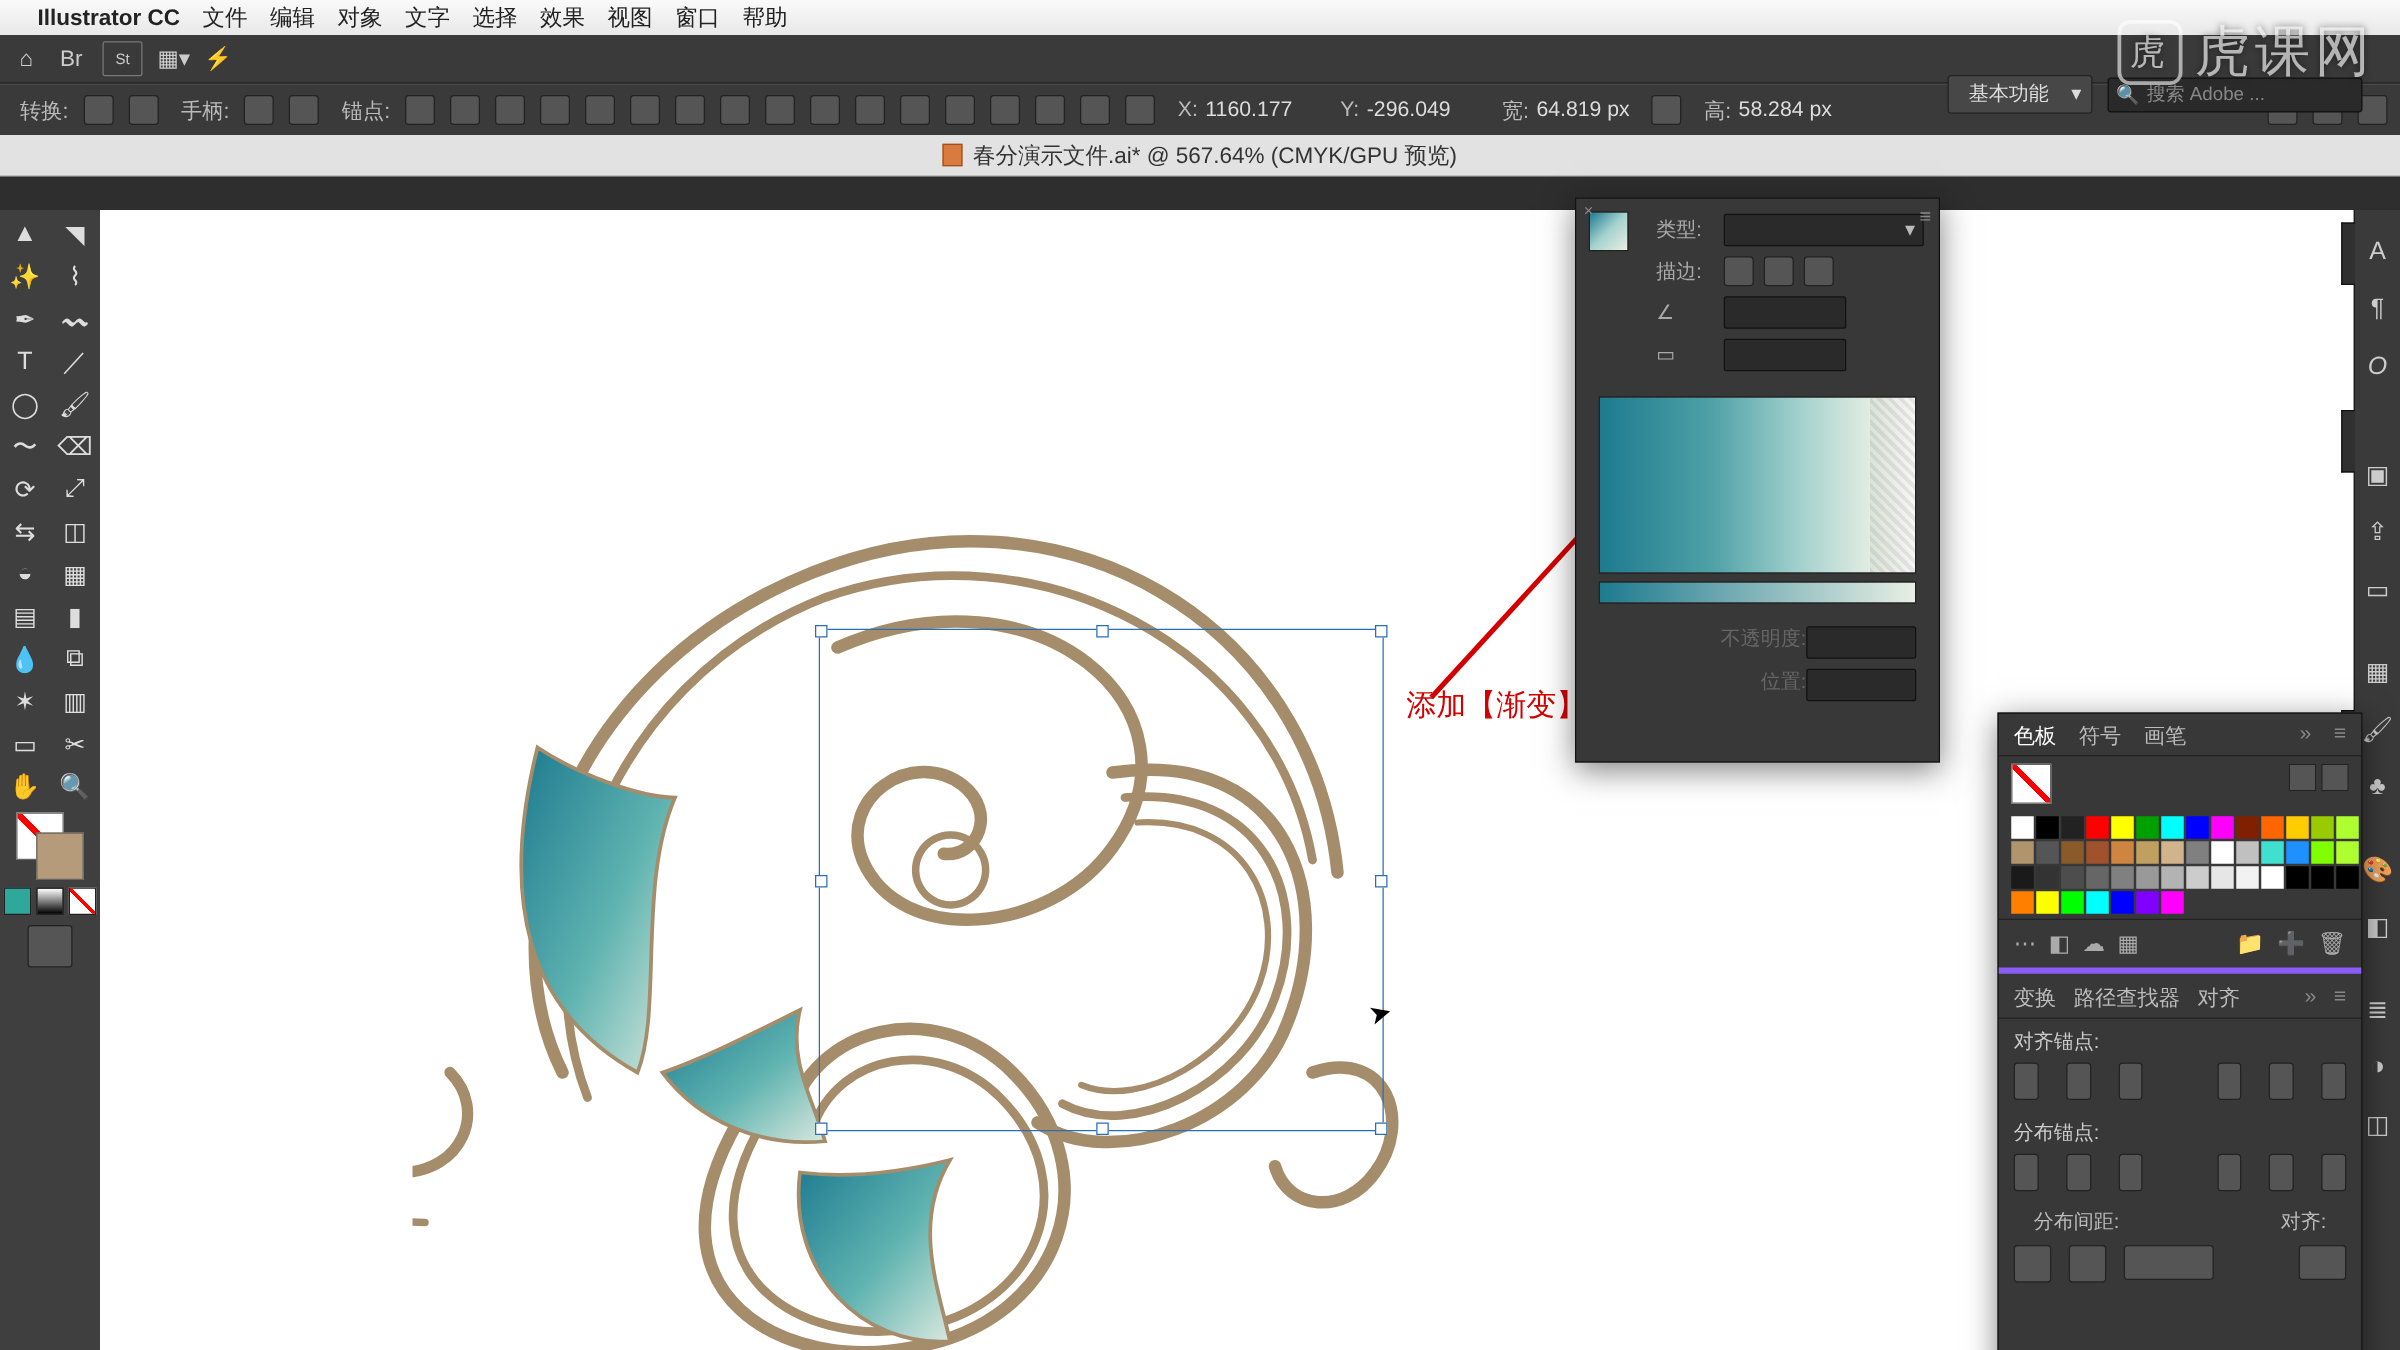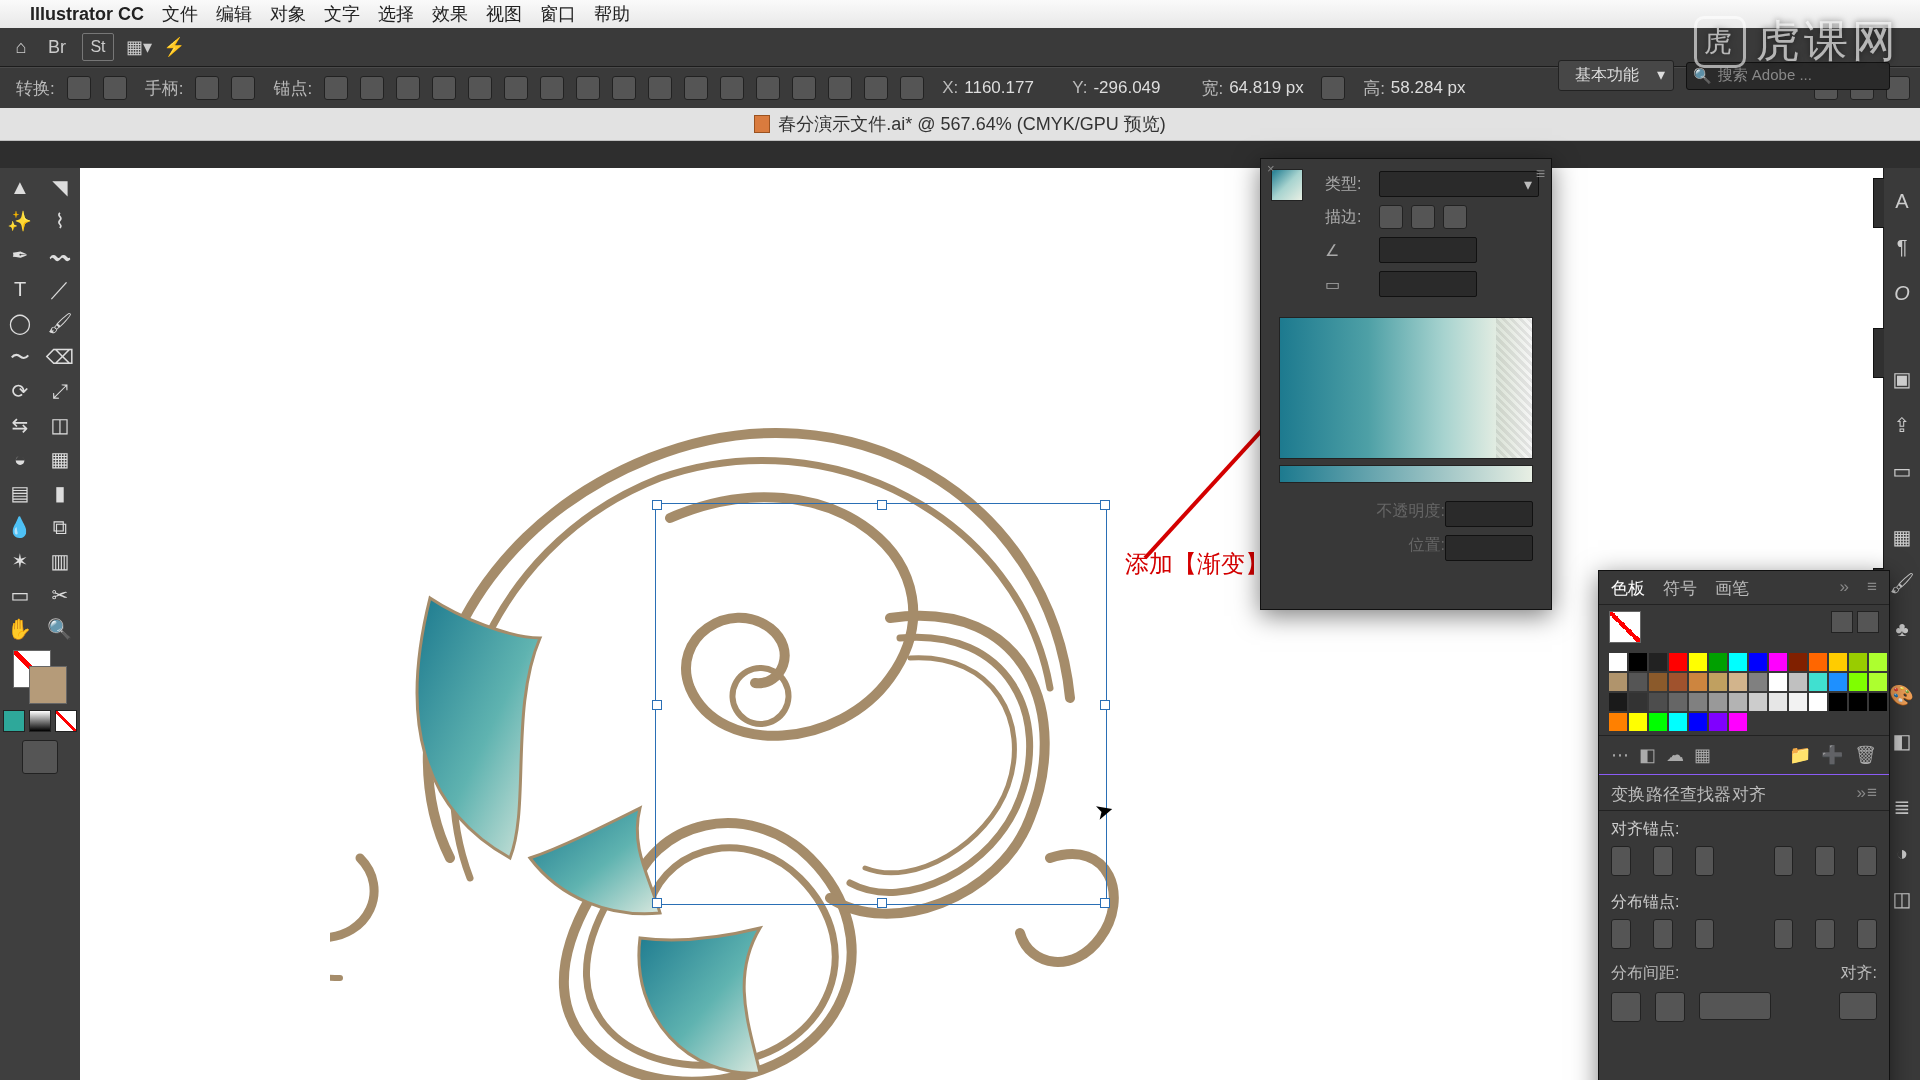--- a/index.html
+++ b/index.html
@@ -170,28 +170,28 @@
   .sw-fill-ind { margin:6px 10px; width:30px; height:30px; background:#fff;
     border:1px solid #666; position:relative;}
   .sw-fill-ind:before{content:""; position:absolute; inset:0;
     background:linear-gradient(45deg,transparent 45%, red 45%, red 55%, transparent 55%);}
   .view-toggle { position:absolute; right:10px; top:40px; display:flex; gap:4px;}
   .vt { width:20px; height:20px; background:#555; border:1px solid #222;}
   .sw-grid { padding:4px 10px; display:grid; grid-template-columns:repeat(14,18px); gap:2px;}
   .swc { width:18px; height:18px;}
   .sw-actions { display:flex; gap:10px; padding:8px 12px; color:#aaa; font-size:18px;
     border-top:1px solid #222;}
-  .tabs3 { display:flex; gap:1px; padding:8px 12px 4px; font-size:17px;
-    border-top:1px solid #8b5cf6; border-bottom:1px solid #222;}
+  .tabs3 { display:flex; gap:14px; padding:8px 12px 4px; font-size:17px;
+    border-top:5px solid #8b5cf6; border-bottom:1px solid #222;}
   .align-sec { padding:8px 12px;}
   .align-sec .hdr { color:#ccc; margin-bottom:6px;}
   .align-row { display:flex; gap:22px;}
   .al { width:28px; height:28px; background:#555; border:1px solid #222; border-radius:3px;}
   .align-hr { display:flex; justify-content:space-between; align-items:center;
-    padding:6px 12px 0;}
+    padding:6px 28px 0;}
   .opt-btn { width:36px; height:26px; background:#555; border:1px solid #222; border-radius:3px;}
 
   
   .watermark {
     position:absolute; right:20px; top:12px; color:rgba(255,255,255,.65);
     font-size:44px; font-weight:300; letter-spacing:4px;
     text-shadow:0 0 6px rgba(0,0,0,.5);
     display:flex; align-items:center; gap:10px; z-index:50;
   }
   .wm-ico { width:46px; height:46px; border:3px solid rgba(255,255,255,.6);
@@ -213,21 +213,21 @@
   <span>视图</span>
   <span>窗口</span>
   <span>帮助</span>
 </div>
 
 <div class="app">
 
   <div class="toolbar1">
     <span class="ico">⌂</span>
     <span class="ico">Br</span>
-    <span class="ico" style="border:1px solid #777;border-radius:2px;font-size:16px;padding:2px 4px;">St</span>
+    <span class="ico" style="border:1px solid #777;border-radius:2px;font-size:12px;padding:2px 4px;">St</span>
     <span class="ico">▦▾</span>
     <span class="ico">⚡</span>
     <div class="spacer"></div>
   </div>
   <div class="dropdown-box">
     <div class="workspace-dd">
       <span>基本功能</span>
     </div>
     <div class="searchbox">
       <span>🔍</span>

